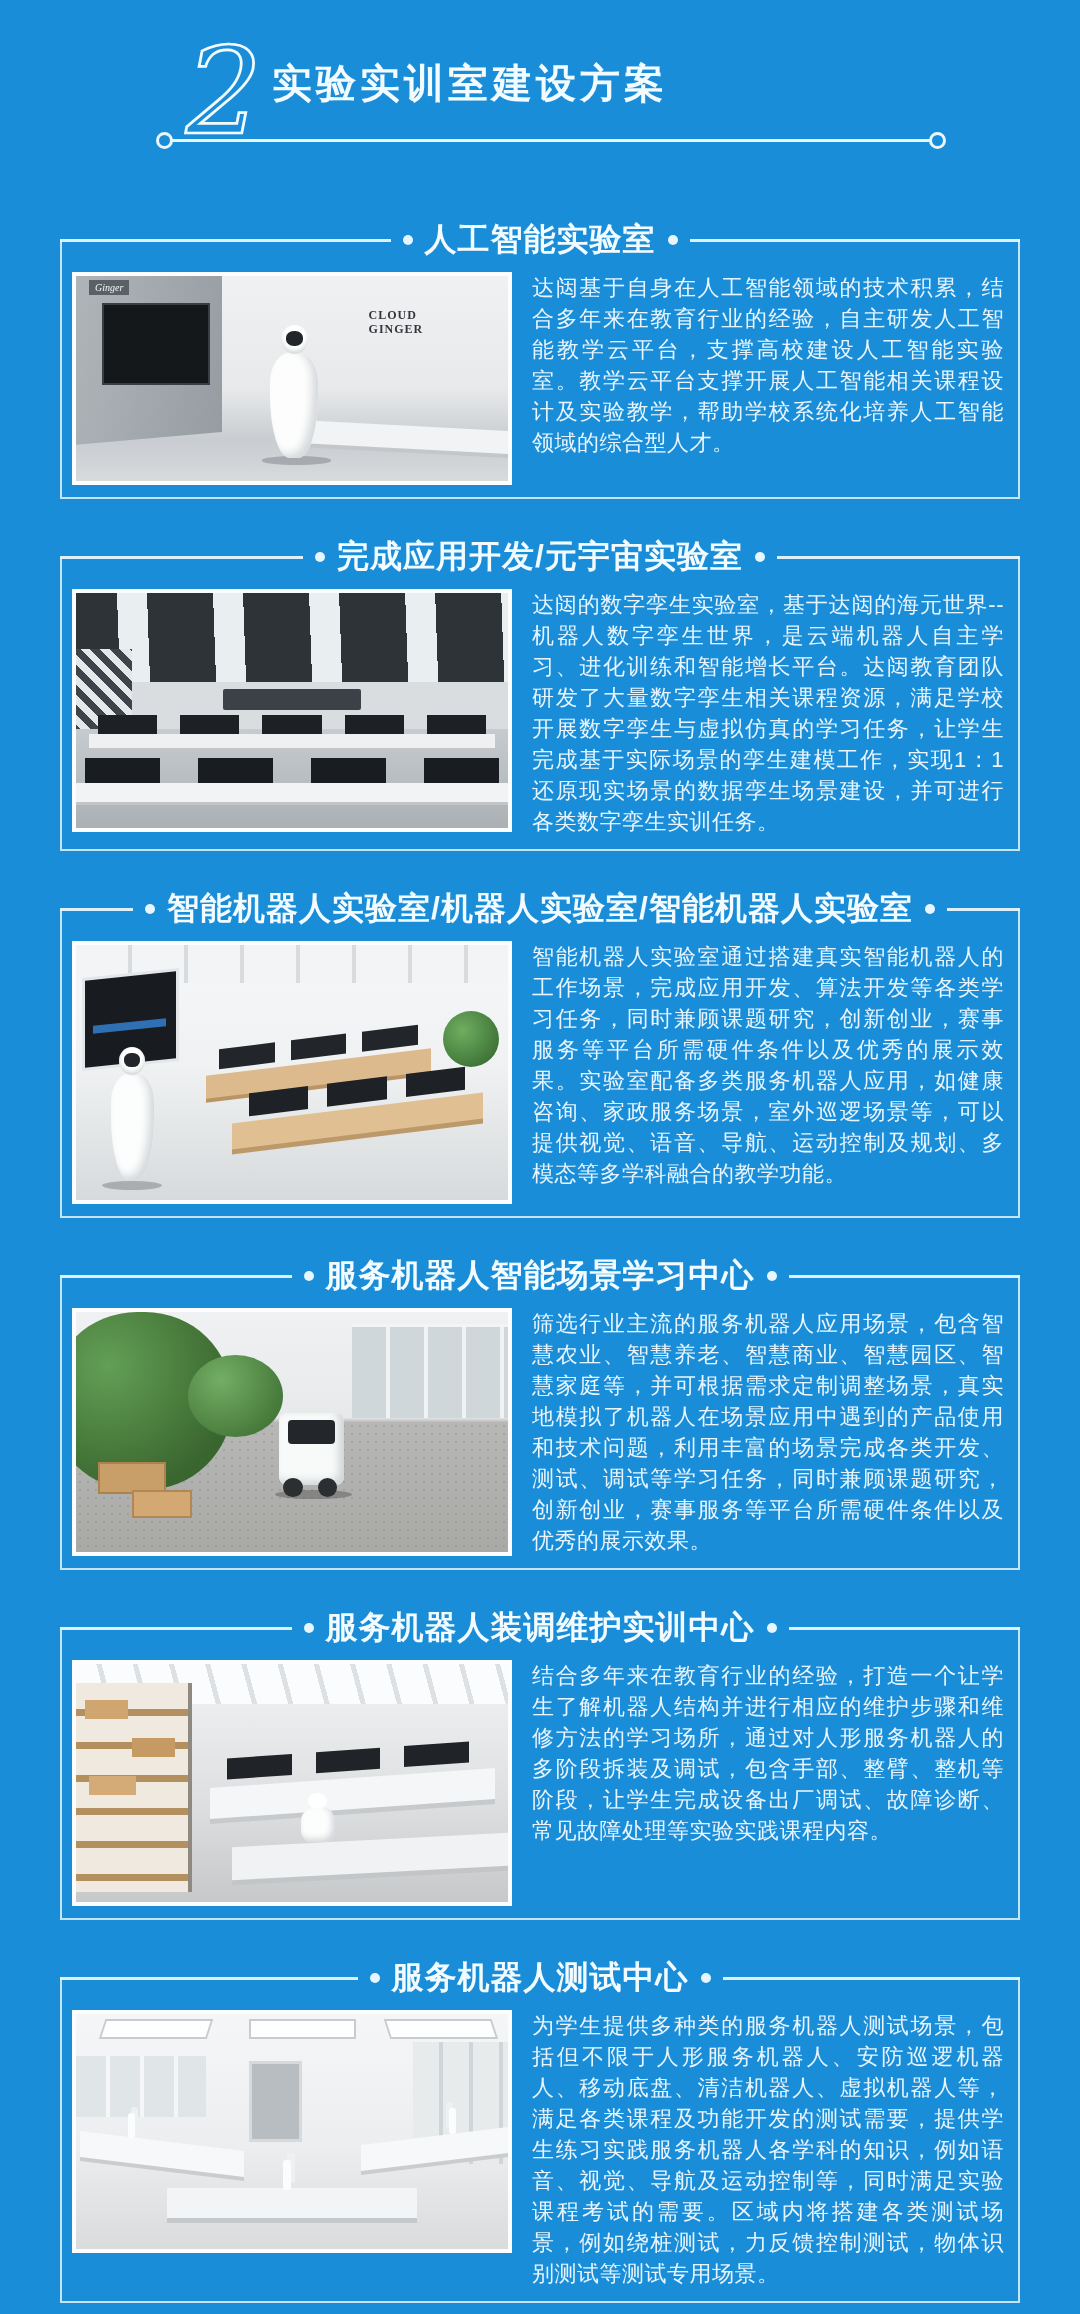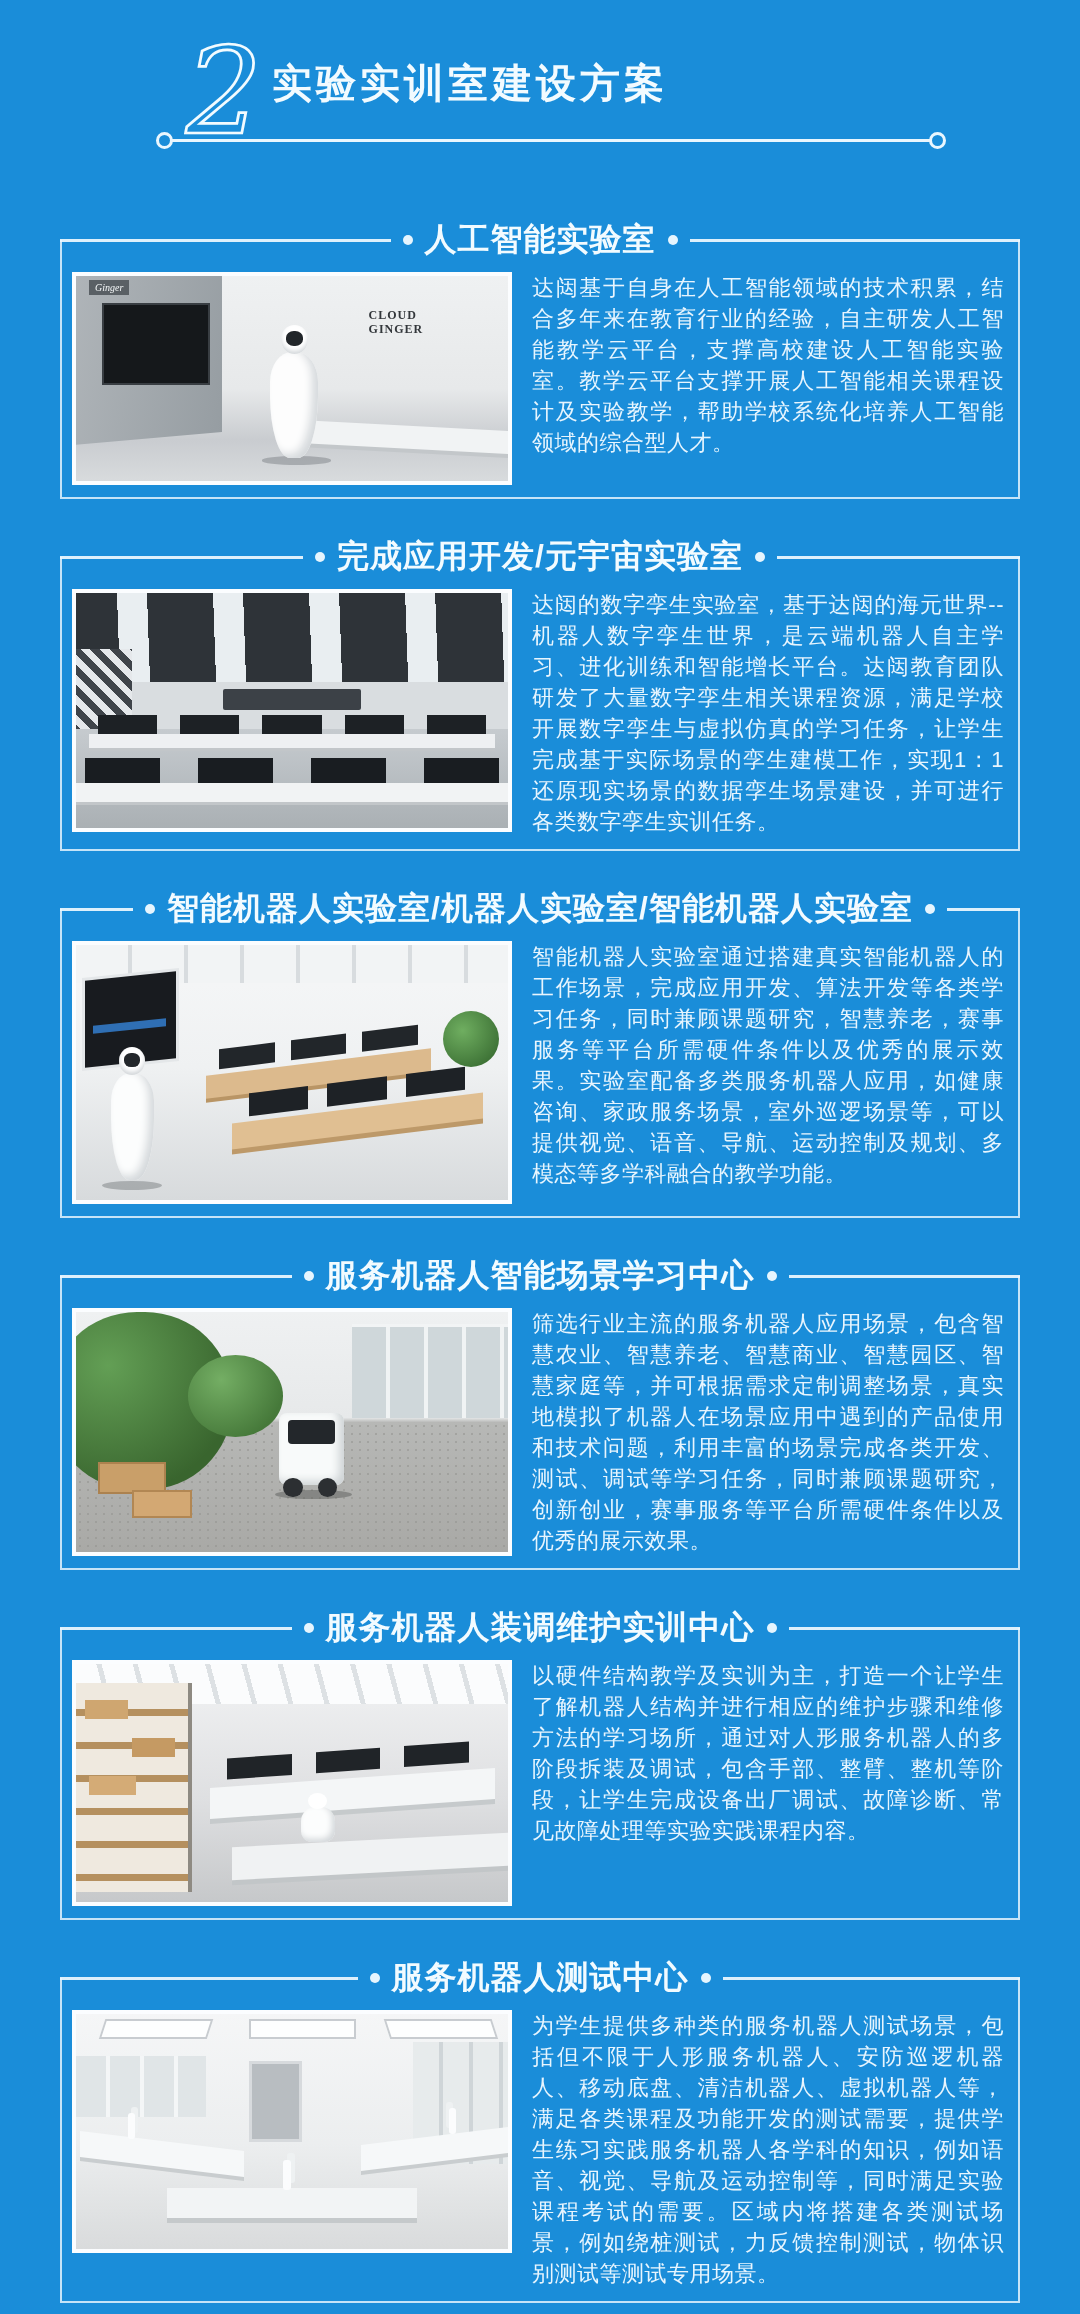--- a/index.html
+++ b/index.html
@@ -147,21 +147,21 @@
         <span style="flex:1;background:#1e2226;"></span>
           <span style="flex:1;background:#1e2226;"></span>
           <span style="flex:1;background:#1e2226;"></span>
       </div>
       <div class="abs" style="right:2%;top:26%;width:13%;height:22%;background:radial-gradient(circle at 35% 35%,#6fae60,#3f7437 75%);border-radius:50%;"></div>
       <div class="abs" style="left:6%;bottom:4%;width:14%;height:3.5%;background:rgba(80,85,90,.35);border-radius:50%;"></div>
       <div class="abs" style="left:8%;top:50%;width:10%;height:42%;background:#fcfdfd;border-radius:46% 46% 42% 42% / 26% 26% 58% 58%;box-shadow:inset -5px -4px 8px #d3d7da;"></div>
       <div class="abs" style="left:10%;top:40%;width:6%;height:11%;background:#ffffff;border-radius:50%;box-shadow:inset 0 -3px 4px #d3d7da;"></div>
       <div class="abs" style="left:11.2%;top:42.5%;width:3.6%;height:5.5%;background:#23272b;border-radius:45%;"></div>
     </figure>
-    <p class="desc">智能机器人实验室通过搭建真实智能机器人的工作场景，完成应用开发、算法开发等各类学习任务，同时兼顾课题研究，智慧养老，赛事服务等平台所需硬件条件以及优秀的展示效果。实验室配备多类服务机器人应用，如健康咨询、家政服务场景，室外巡逻场景等，可以提供视觉、语音、导航、运动控制及规划、多模态等多学科融合的教学功能。</p>
+    <p class="desc">智能机器人实验室通过搭建真实智能机器人的工作场景，完成应用开发、算法开发等各类学习任务，同时兼顾课题研究，创新创业，赛事服务等平台所需硬件条件以及优秀的展示效果。实验室配备多类服务机器人应用，如健康咨询、家政服务场景，室外巡逻场景等，可以提供视觉、语音、导航、运动控制及规划、多模态等多学科融合的教学功能。</p>
   </div>
 </section>
 
 <section class="sec">
   <div class="sec-head">
     <span class="tline"></span>
     <span class="dot"></span>
     <h2>服务机器人智能场景学习中心</h2>
     <span class="dot"></span>
     <span class="tline"></span>
@@ -202,21 +202,21 @@
       <div class="abs" style="left:31%;top:48%;width:66%;height:13%;background:#f4f6f7;box-shadow:0 5px 0 #c6cacc;transform:skewY(-4deg);"></div>
       <div class="abs" style="left:35%;top:36%;width:56%;height:9%;display:flex;gap:10%;transform:skewY(-4deg);">
         <span style="flex:1;background:#202428;"></span>
           <span style="flex:1;background:#202428;"></span>
           <span style="flex:1;background:#202428;"></span>
       </div>
       <div class="abs" style="left:36%;top:74%;width:64%;height:14%;background:#f0f2f3;box-shadow:0 5px 0 #c2c6c8;transform:skewY(-3deg);"></div>
       <div class="abs" style="left:52%;top:60%;width:8%;height:15%;background:#fcfdfd;border-radius:40% 40% 30% 30%;box-shadow:inset -3px -3px 6px #d2d6d9;"></div>
       <div class="abs" style="left:53.6%;top:54%;width:4.6%;height:7%;background:#ffffff;border-radius:50%;"></div>
     </figure>
-    <p class="desc">以硬件结构教学及实训为主，打造一个让学生了解机器人结构并进行相应的维护步骤和维修方法的学习场所，通过对人形服务机器人的多阶段拆装及调试，包含手部、整臂、整机等阶段，让学生完成设备出厂调试、故障诊断、常见故障处理等实验实践课程内容。</p>
+    <p class="desc">结合多年来在教育行业的经验，打造一个让学生了解机器人结构并进行相应的维护步骤和维修方法的学习场所，通过对人形服务机器人的多阶段拆装及调试，包含手部、整臂、整机等阶段，让学生完成设备出厂调试、故障诊断、常见故障处理等实验实践课程内容。</p>
   </div>
 </section>
 
 <section class="sec">
   <div class="sec-head">
     <span class="tline"></span>
     <span class="dot"></span>
     <h2>服务机器人测试中心</h2>
     <span class="dot"></span>
     <span class="tline"></span>

